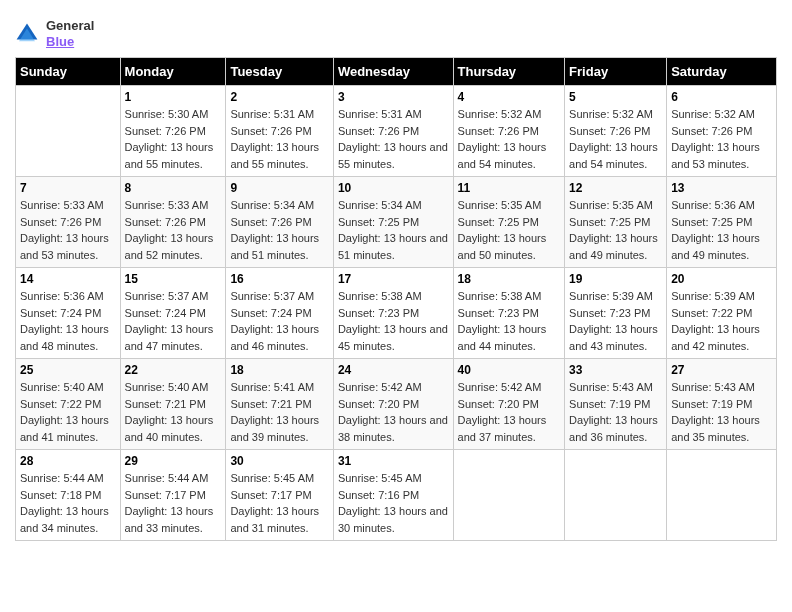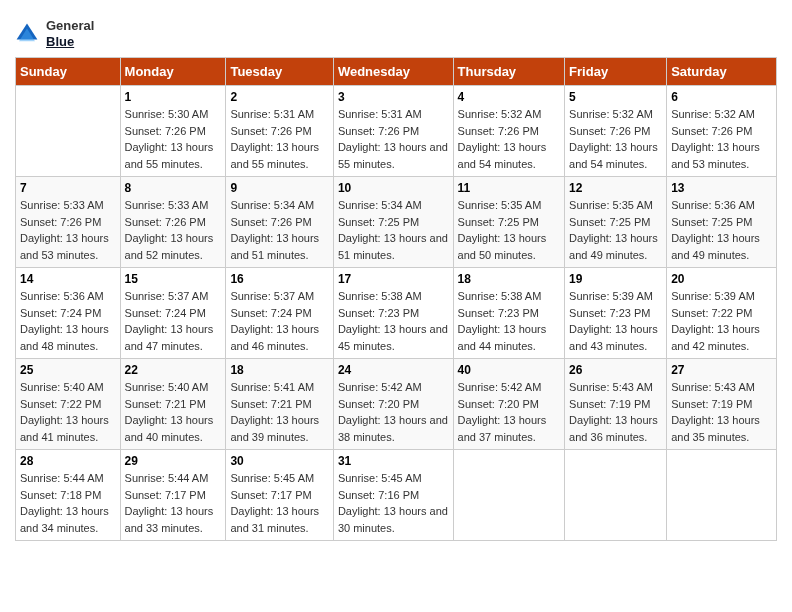--- a/index.html
+++ b/index.html
@@ -22,21 +22,21 @@
       gap: 7px;
       margin-top: 8px;
     }
     .logo-text {
       display: flex;
       flex-direction: column;
       font-size: 13px;
       line-height: 1.2;
     }
     .logo-general { color: #333; font-weight: bold; }
-    .logo-blue { color: #0f172a; font-weight: bold; text-decoration: underline; }
+    .logo-blue { color: #8b5cf6; font-weight: bold; text-decoration: underline; }
     .logo-icon {
       width: 24px;
       height: 24px;
     }
     .title-block {
       text-align: right;
     }
     .main-title {
       font-size: 36px;
       font-weight: bold;
@@ -46,21 +46,21 @@
       font-size: 16px;
       color: #333;
       font-weight: bold;
     }
     table {
       width: 100%;
       border-collapse: collapse;
       font-size: 11px;
     }
     thead tr th {
-      background-color: #c2410c;
+      background-color: #000000;
       color: #fff;
       padding: 6px 4px;
       text-align: left;
       font-size: 13px;
       border: 1px solid #ccc;
     }
     tbody tr td {
       border: 1px solid #ccc;
       vertical-align: top;
       padding: 4px 4px;
@@ -216,21 +216,21 @@
         </td>
         <td>
           <div class="day-num">24</div>
           <div class="day-detail">Sunrise: 5:42 AM<br>Sunset: 7:20 PM<br>Daylight: 13 hours and 38 minutes.</div>
         </td>
         <td>
           <div class="day-num">40</div>
           <div class="day-detail">Sunrise: 5:42 AM<br>Sunset: 7:20 PM<br>Daylight: 13 hours and 37 minutes.</div>
         </td>
         <td>
-          <div class="day-num">26</div>
+          <div class="day-num">33</div>
           <div class="day-detail">Sunrise: 5:43 AM<br>Sunset: 7:19 PM<br>Daylight: 13 hours and 36 minutes.</div>
         </td>
         <td>
           <div class="day-num">27</div>
           <div class="day-detail">Sunrise: 5:43 AM<br>Sunset: 7:19 PM<br>Daylight: 13 hours and 35 minutes.</div>
         </td>
       </tr>
       <tr>
         <td>
           <div class="day-num">28</div>

